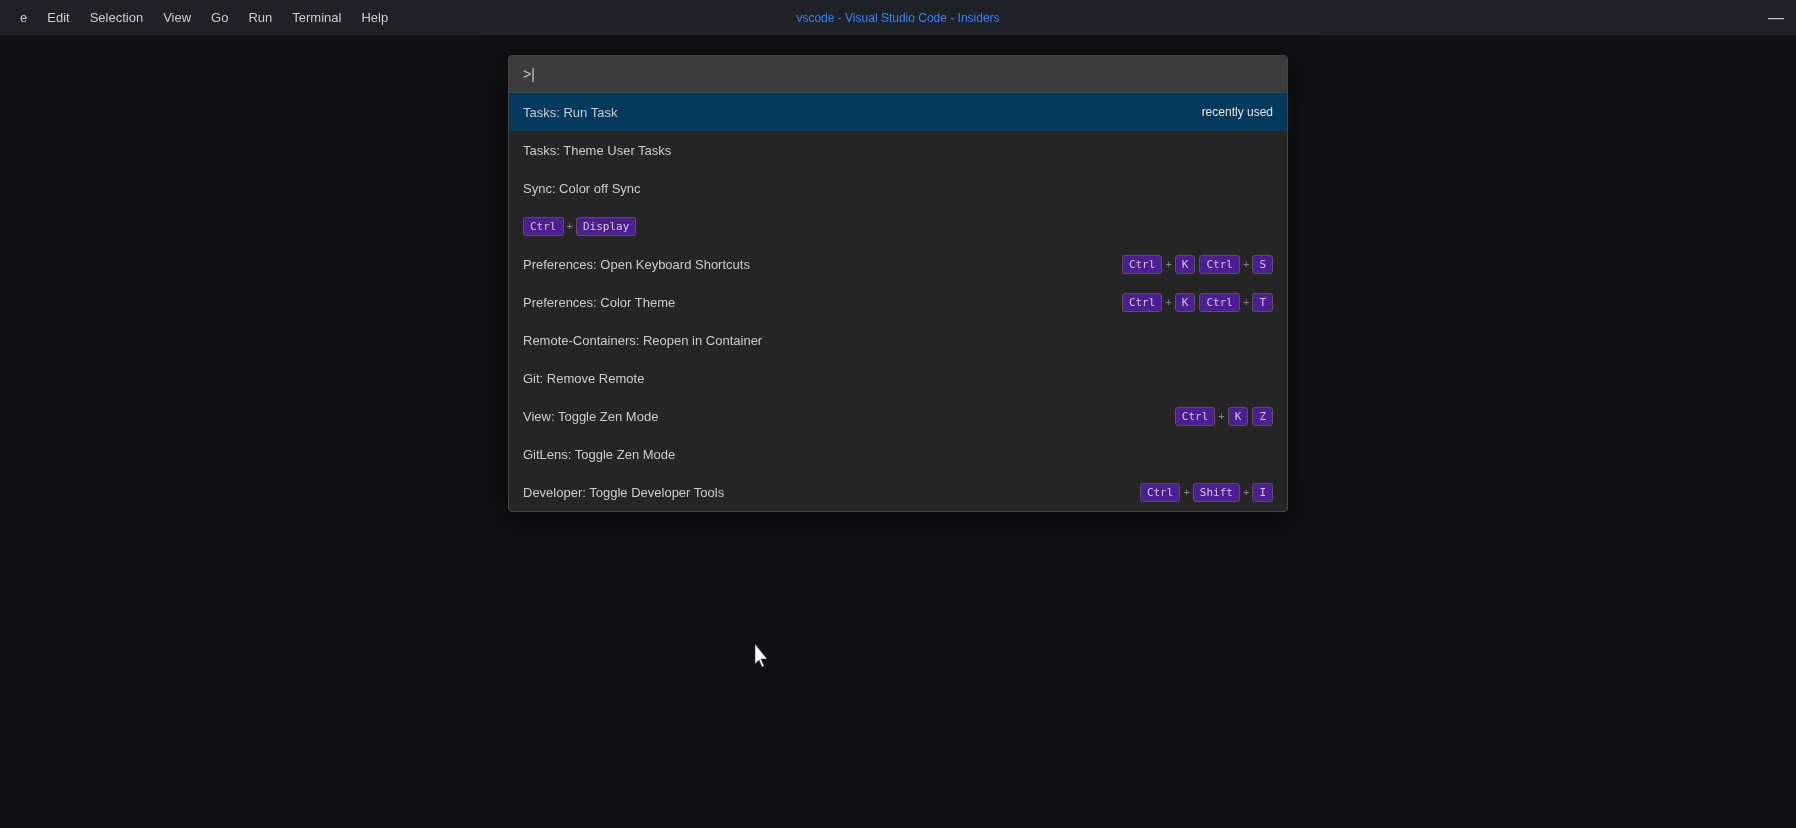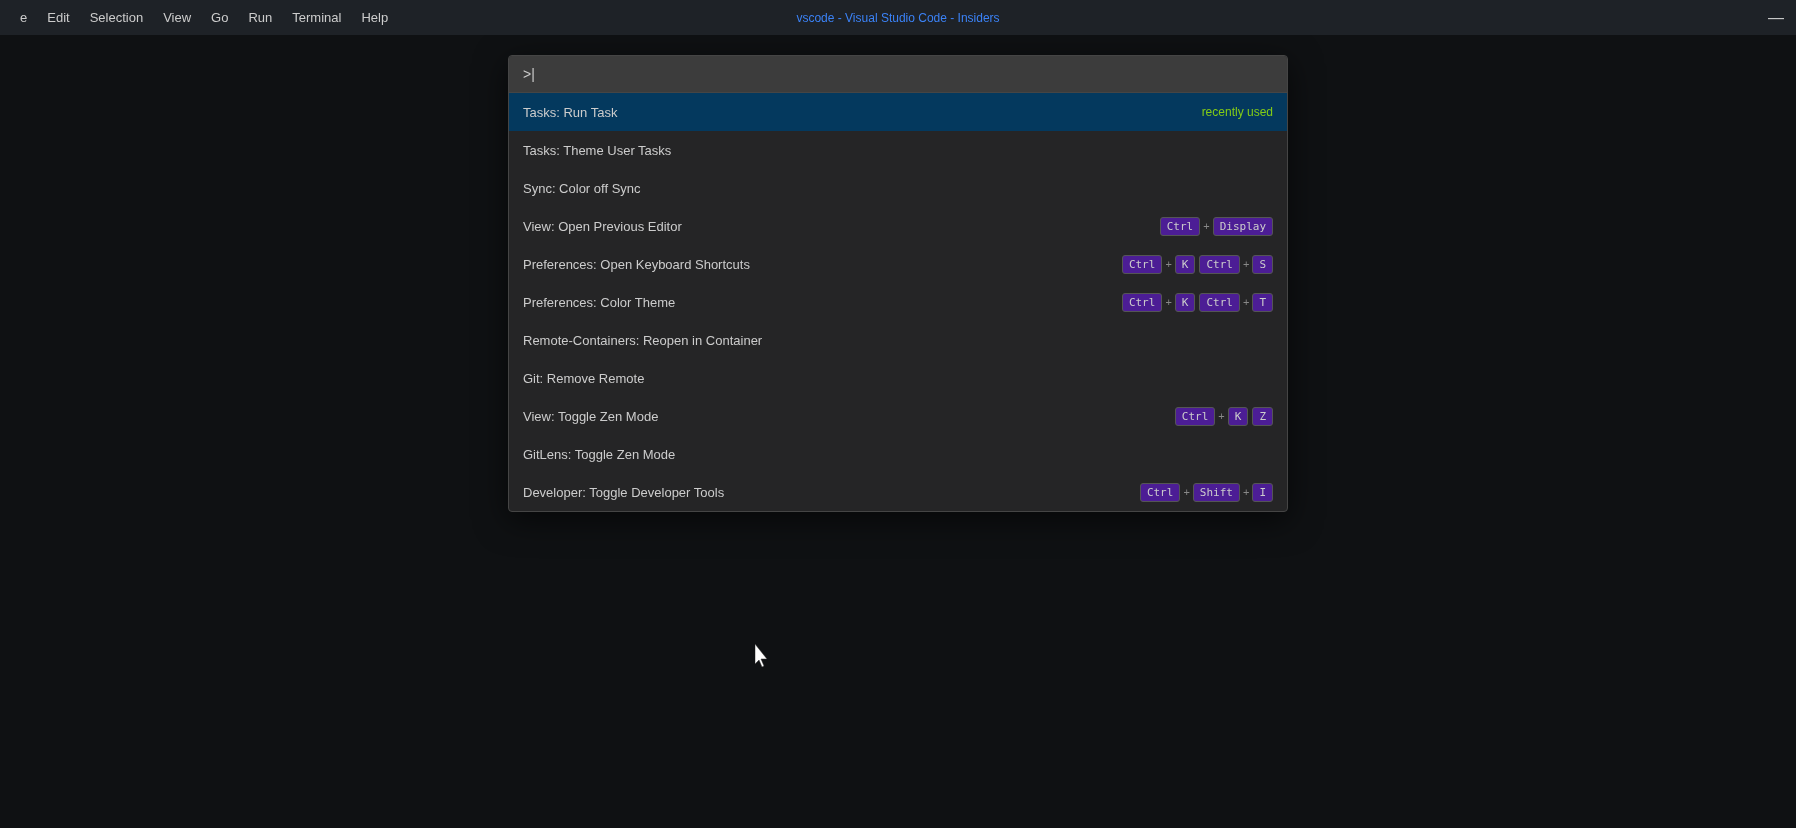--- a/index.html
+++ b/index.html
@@ -146,21 +146,21 @@
     }
 
     .command-item-right {
       display: flex;
       align-items: center;
       gap: 4px;
       flex-shrink: 0;
     }
 
     .recently-used-label {
-      color: #84cc16;
+      color: #e5e5e5;
       font-size: 12px;
     }
 
     .kbd-group {
       display: flex;
       align-items: center;
       gap: 3px;
     }
 
     .kbd {
@@ -231,21 +231,20 @@
         <li class="command-item">
           <span class="command-item-label">Tasks: Theme User Tasks</span>
         </li>
 
         <li class="command-item">
           <span class="command-item-label">Sync: Color off Sync</span>
         </li>
 
 
         <li class="command-item">
-          <span class="command-item-label">View: Open Previous Editor</span>
           <div class="command-item-right">
             <div class="kbd-group">
               <span class="kbd">Ctrl</span>
               <span class="kbd-plus">+</span>
               <span class="kbd">Display</span>
             </div>
           </div>
         </li>
 
         <li class="command-item">

